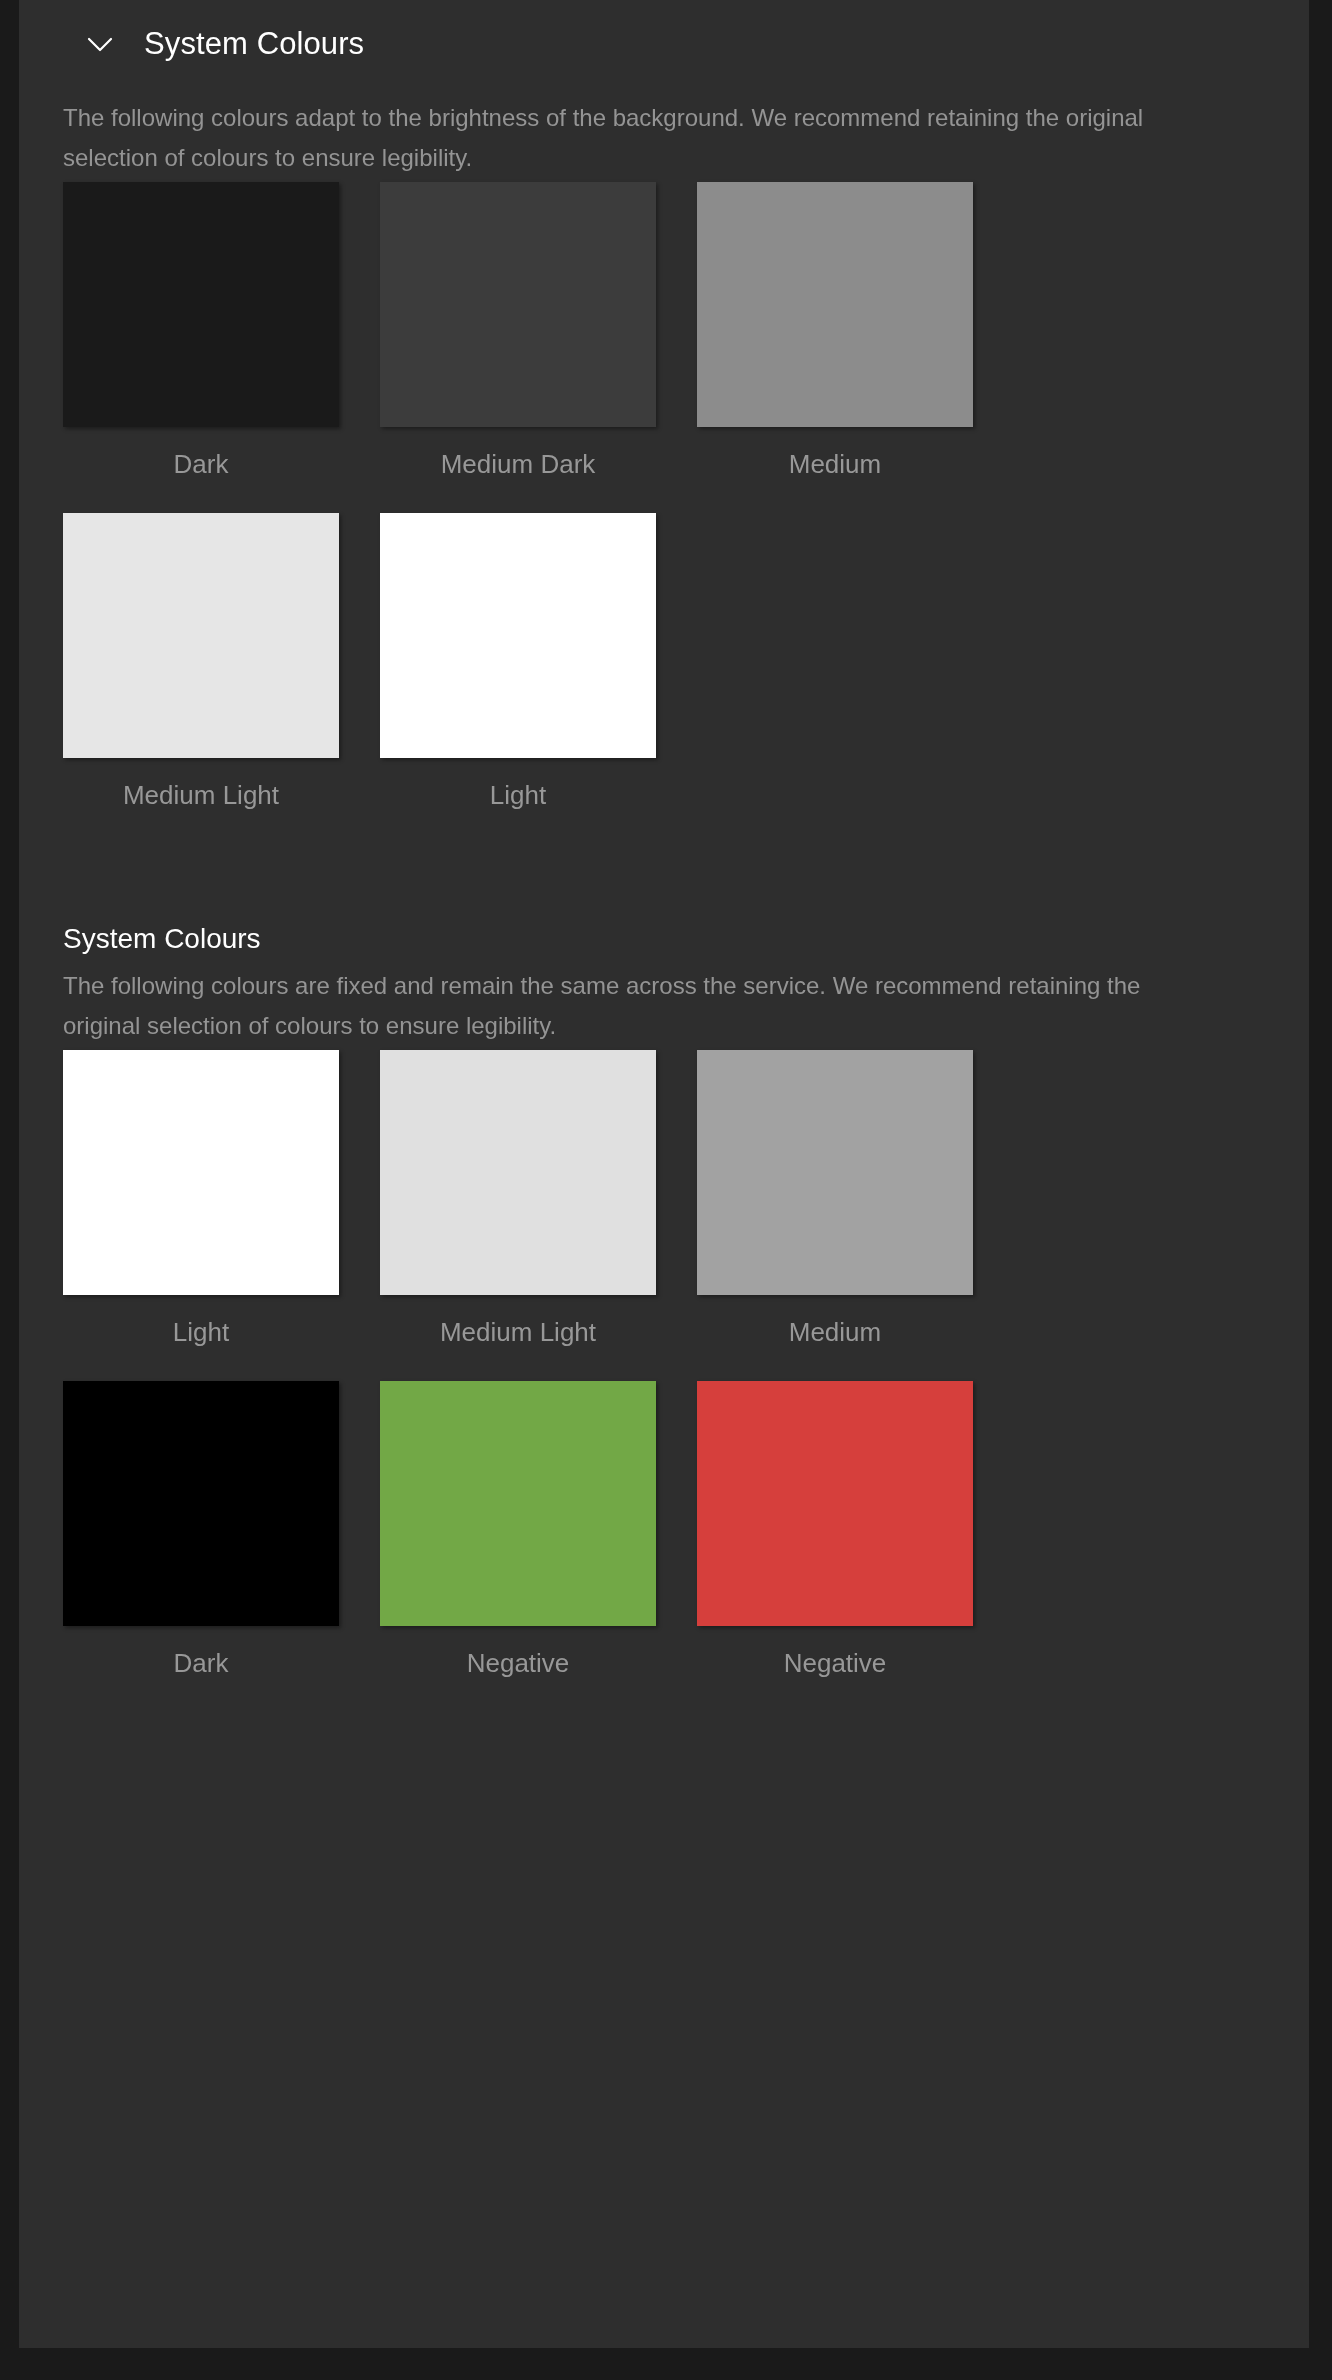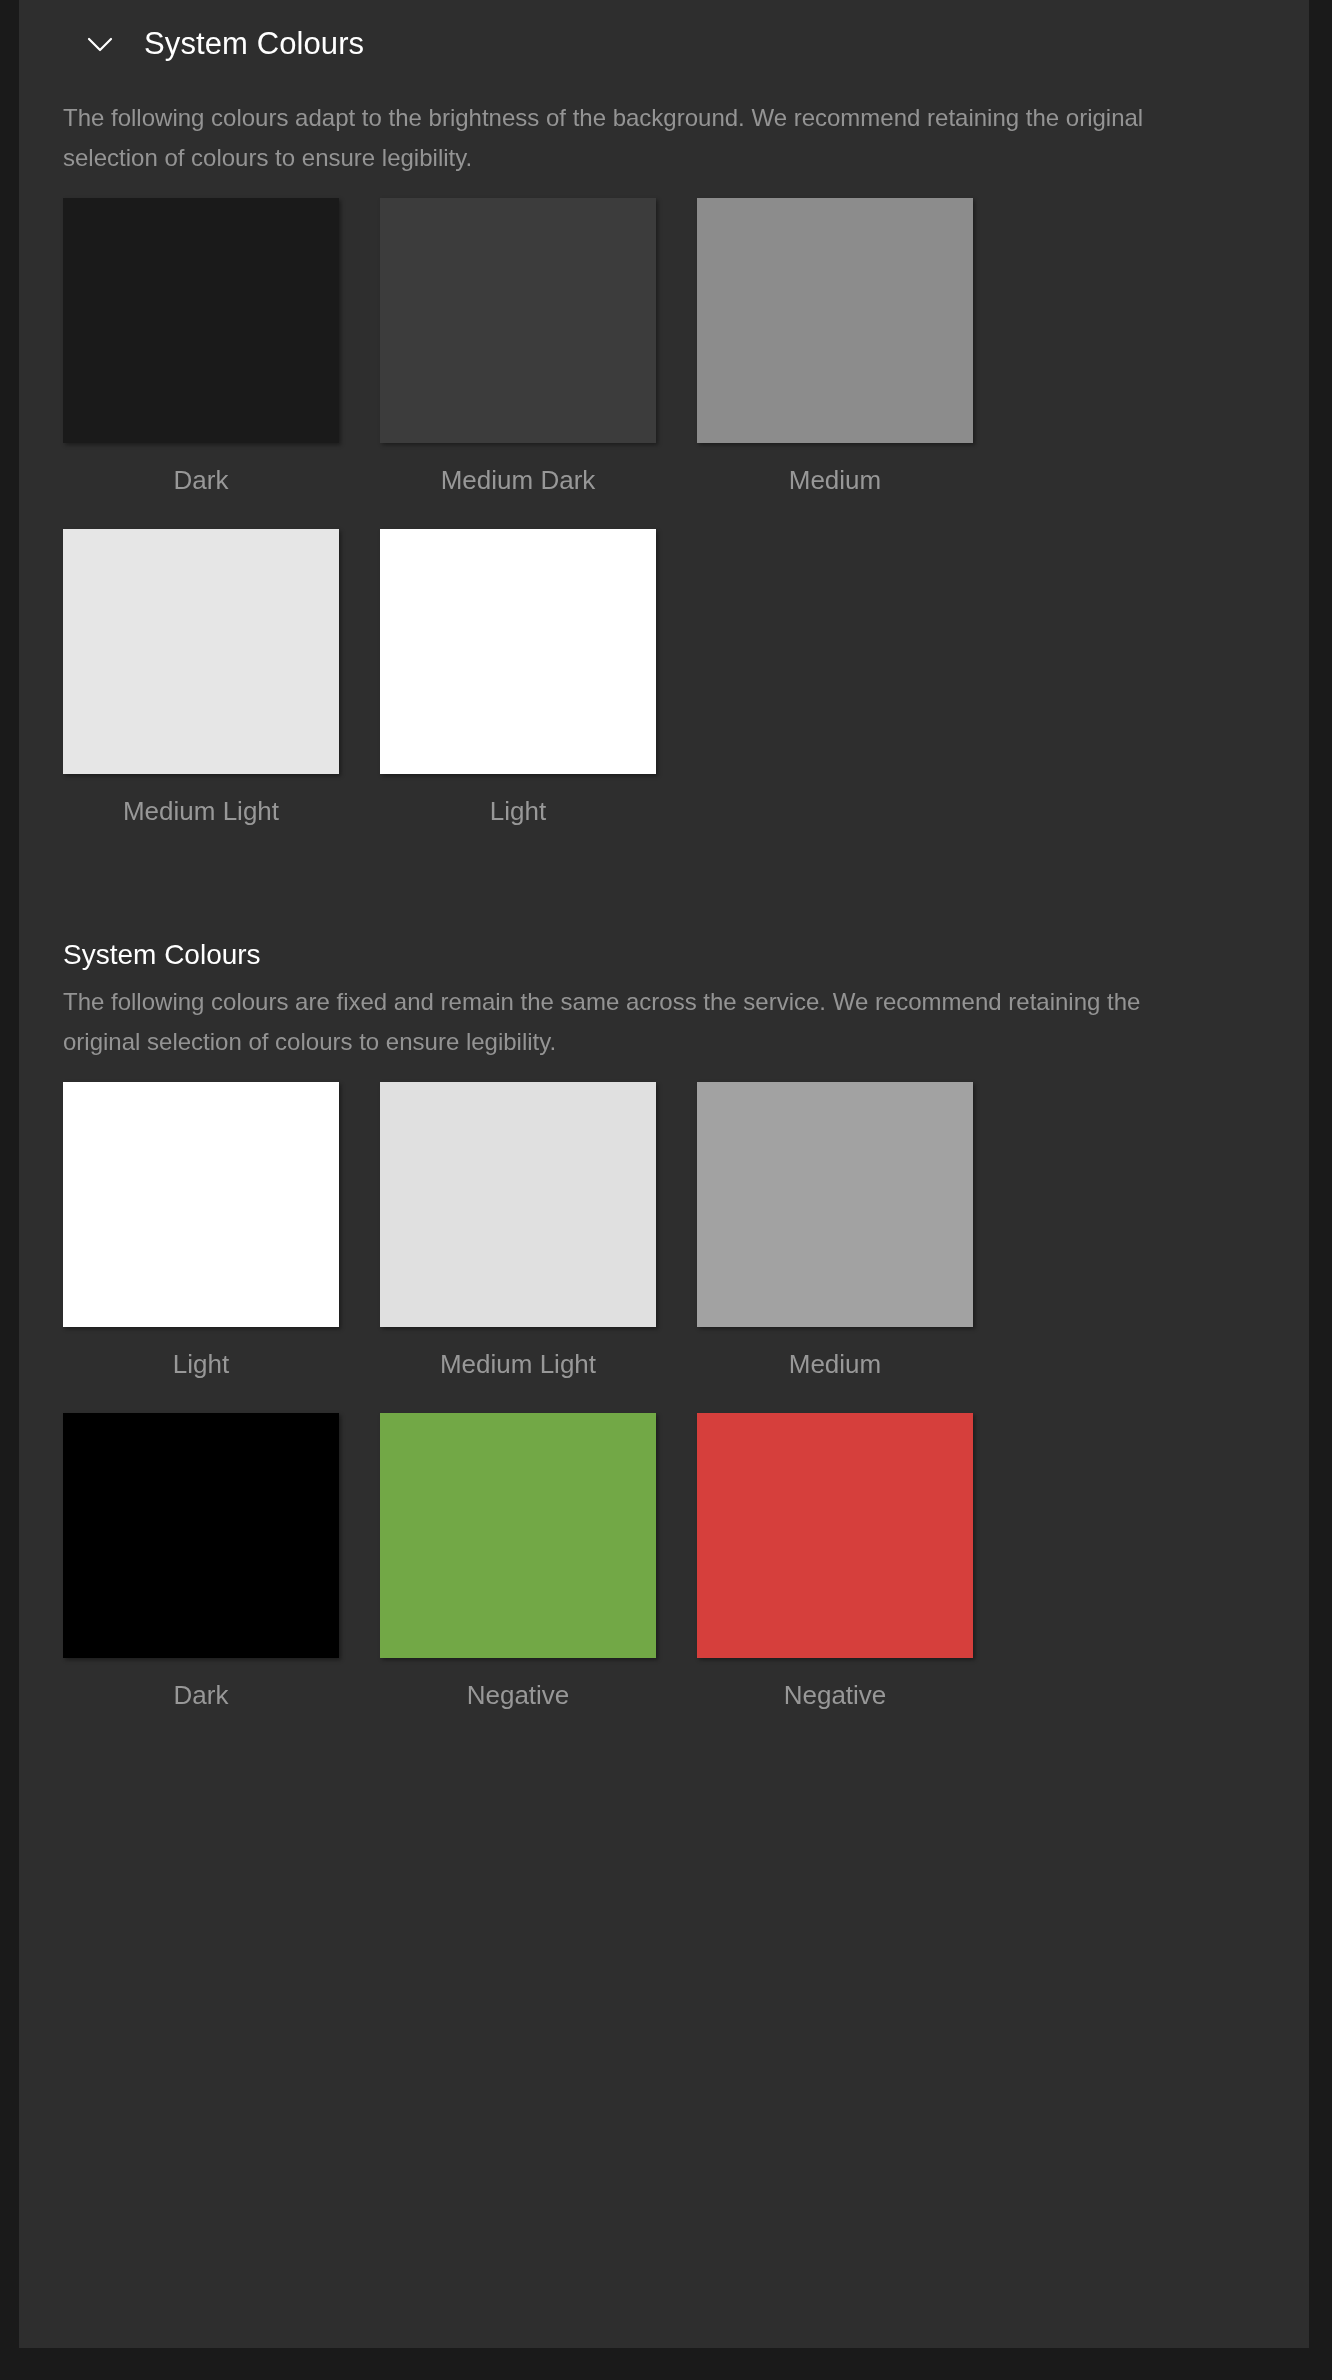--- a/index.html
+++ b/index.html
@@ -82,21 +82,21 @@
     margin: 10px 0 0 0;
     max-width: 1160px;
   }
 
   
   .swatch-grid {
     display: grid;
     grid-template-columns: repeat(3, 276px);
     column-gap: 41px;
     row-gap: 0px;
-    margin-top: 20px;
+    margin-top: 4px;
   }
   .swatch-cell {
     width: 276px;
   }
   .swatch-chip {
     width: 276px;
     height: 245px;
     box-shadow: 2px 2px 4px rgba(0,0,0,0.38);
     box-sizing: border-box;
   }

